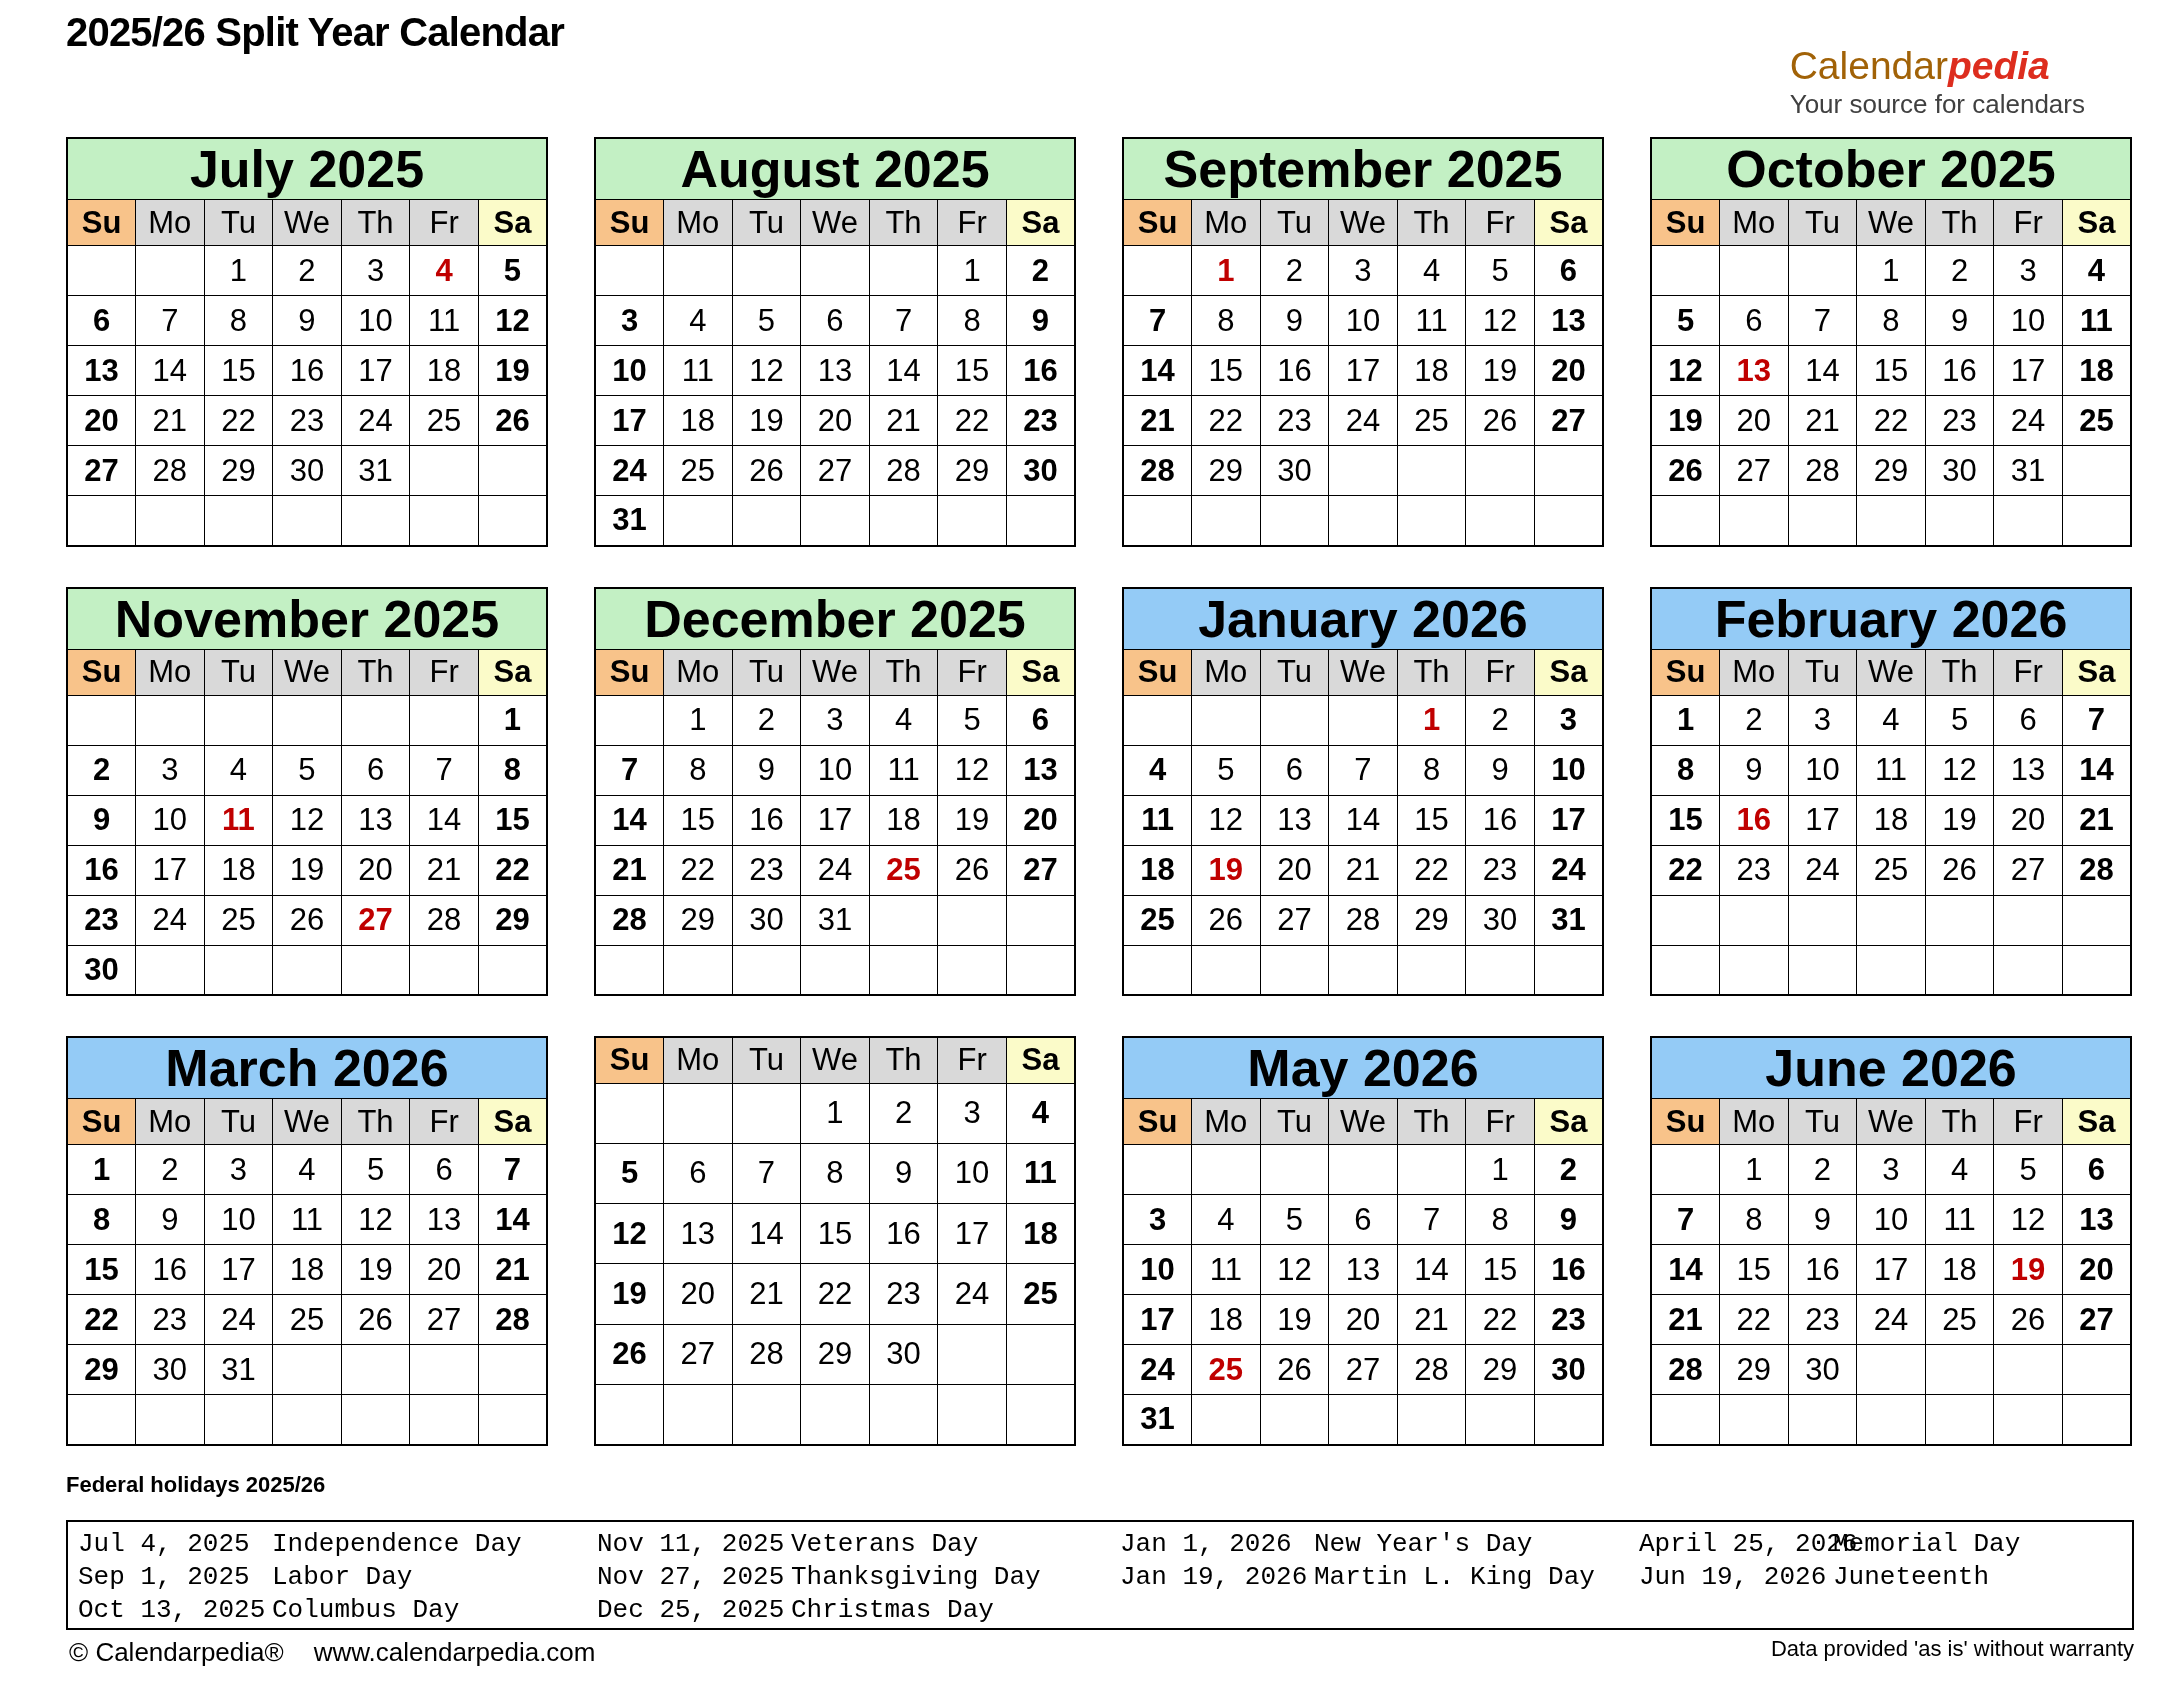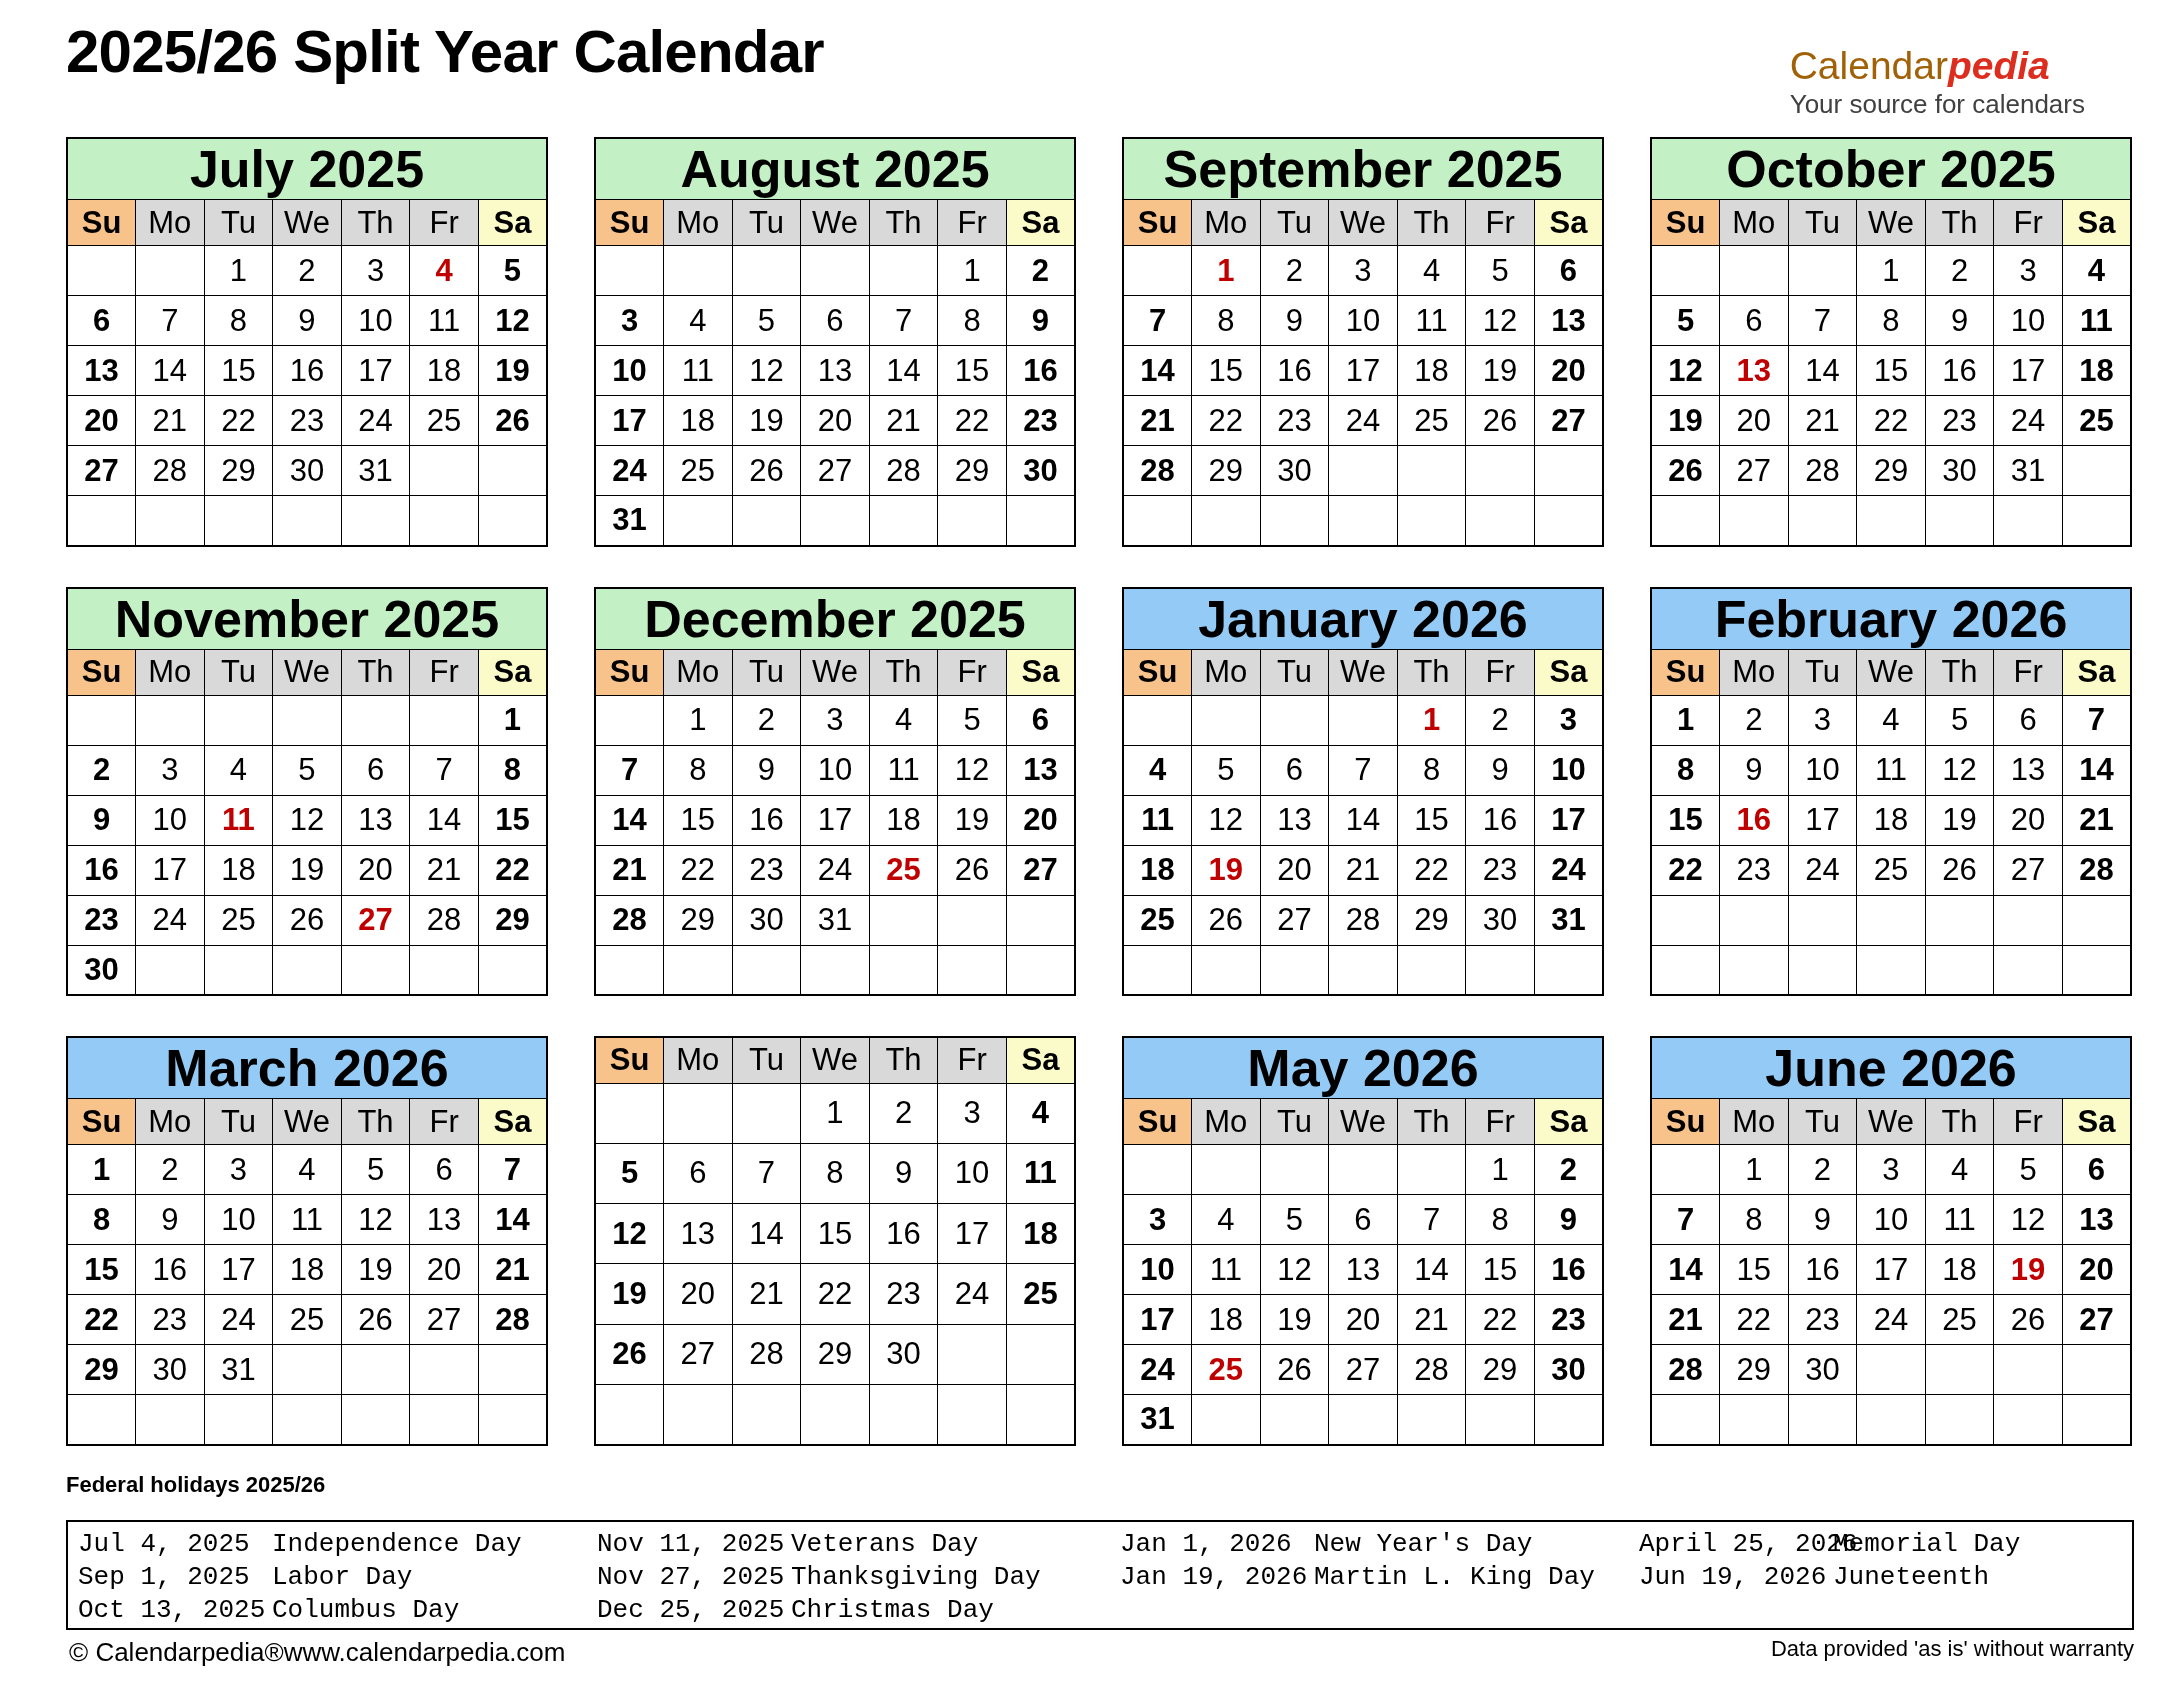--- a/index.html
+++ b/index.html
@@ -6,22 +6,22 @@
   html,body { background:#ffffff; }
   body {
     position:relative;
     width:2159px; height:1702px;
     overflow:hidden;
     font-family:"Liberation Sans", sans-serif;
     color:#000;
   }
   
   .page-title {
-    position:absolute; left:66px; top:17px;
-    font-size:60px; font-weight:bold; letter-spacing:-0.8px;
+    position:absolute; left:66px; top:10px;
+    font-size:40px; font-weight:bold; letter-spacing:-0.8px;
     white-space:nowrap;
   }
   .logo { position:absolute; right:74px; top:44px; }
   .logo-line { font-size:39px; letter-spacing:0px; white-space:nowrap; }
   .logo-black { font-weight:normal; color:#a16207;text-align:center; }
   .logo-red { font-weight:bold; font-style:italic; color:var(--logo_red,#dd2d1e); }
   .logo-tagline { font-size:26px; color:#404040; margin-top:1px; white-space:nowrap; }
 
   
   .calendars {
@@ -66,21 +66,21 @@
     height:33px; align-items:center;
     font-size:26px;
   }
   .fh-cell { white-space:nowrap;font-family:Liberation Mono, monospace; }
 
   
   .copyright {
     position:absolute; left:69px; top:1637px;
     font-size:26px; white-space:nowrap;
   }
-  .copyright .site { }
+  .copyright .site { margin-left:30px; }
   .disclaimer {
     position:absolute; right:25px; top:1636px;
     font-size:22px; white-space:nowrap;
   }
 </style>
 </head>
 <body>
 
 <div class="page-title">2025/26 Split Year Calendar</div>
 

